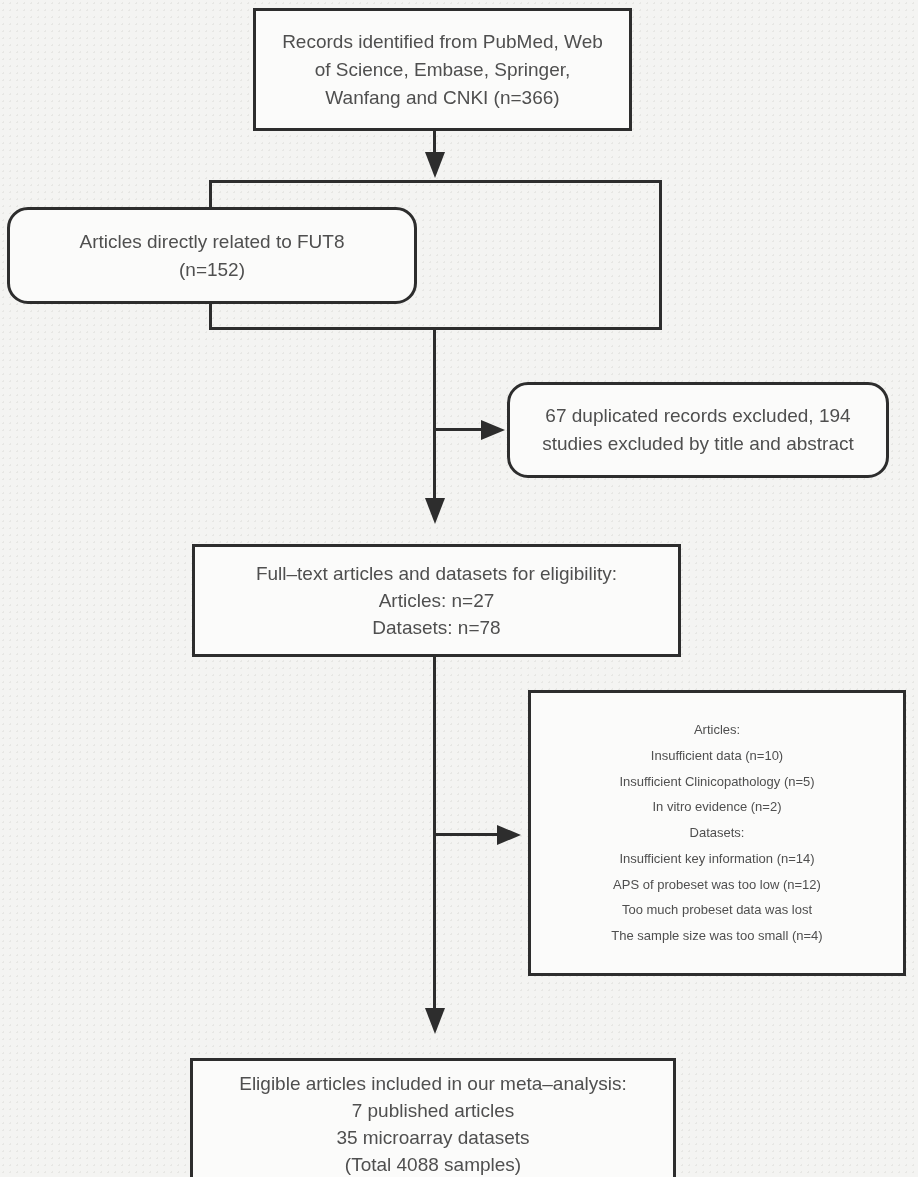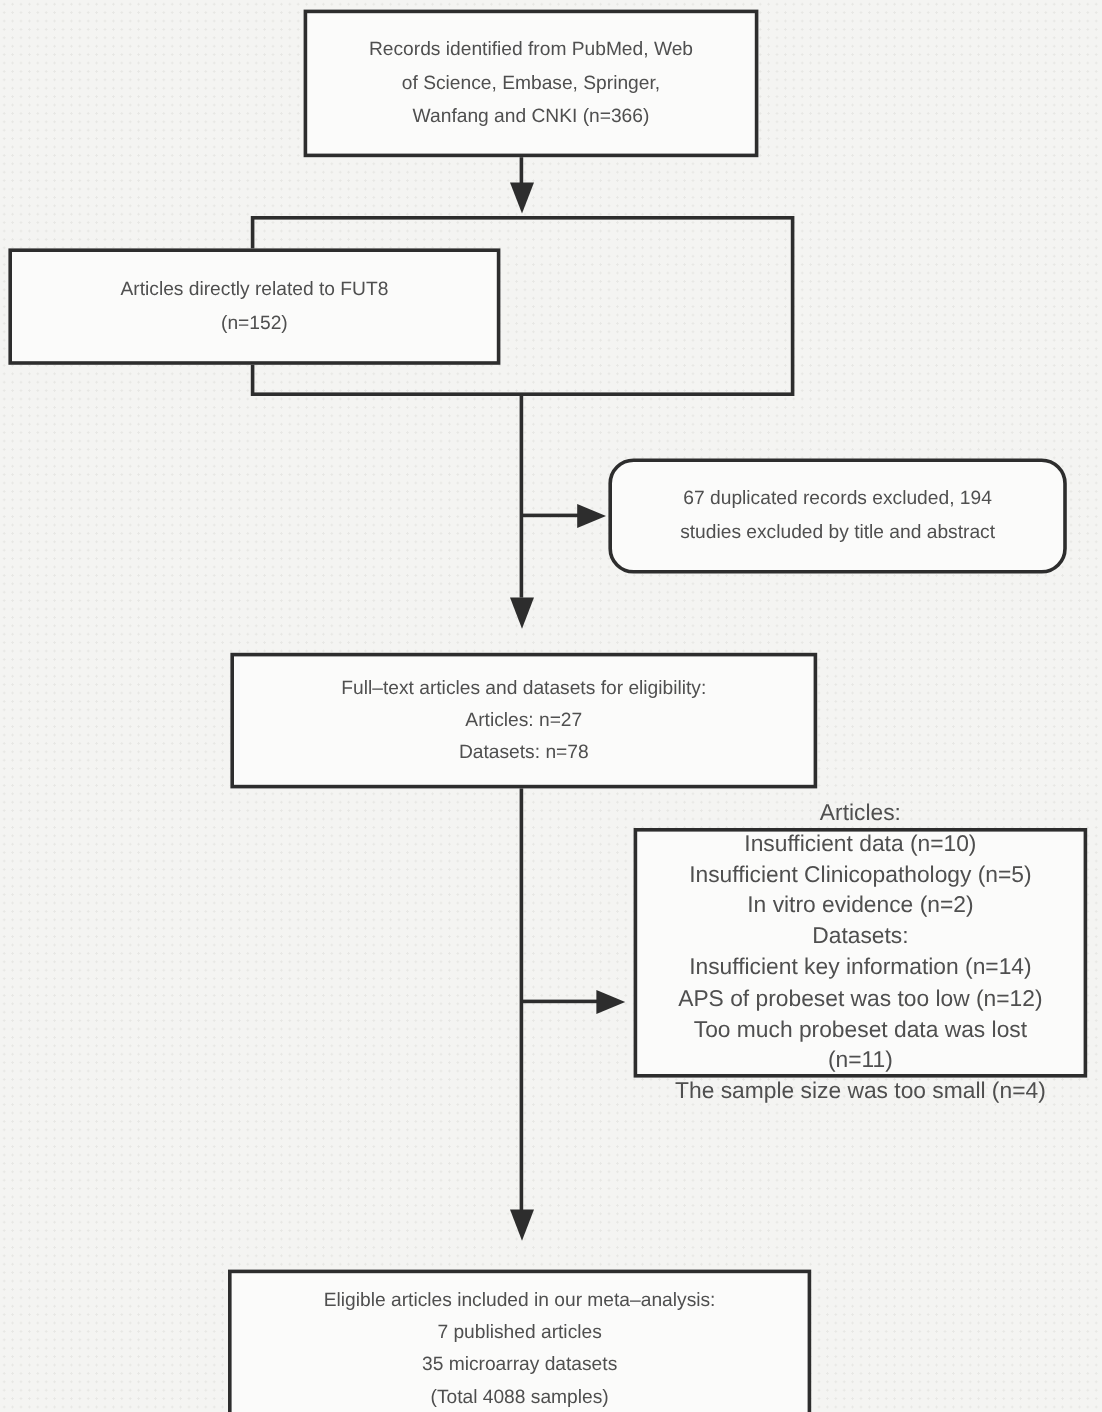--- a/index.html
+++ b/index.html
@@ -25,21 +25,21 @@
   .box {
     position: absolute;
     box-sizing: border-box;
     border: 3px solid #2d2d2d;
     background: #fbfbfa;
     display: flex;
     flex-direction: column;
     justify-content: center;
     align-items: center;
     text-align: center;
-    font-size: 16px;
+    font-size: 19px;
     line-height: 27px;
     z-index: 2;
   }
   .bracket {
     position: absolute;
     box-sizing: border-box;
     border: 3px solid #2d2d2d;
     background: transparent;
     z-index: 1;
   }
@@ -63,25 +63,25 @@
     height: 0;
     border-top: 10px solid transparent;
     border-bottom: 10px solid transparent;
     border-left: 24px solid #2d2d2d;
     z-index: 1;
   }
   .ln { width: 100%; }
 
   
   #box-records   { left: 253px; top: 8px;    width: 379px; height: 123px; line-height: 28px; }
-  #box-direct    { left: 7px;   top: 207px;  width: 410px; height: 97px;  line-height: 28px; }
+  #box-direct    { left: 7px;   top: 207px;  width: 410px; height: 97px;  line-height: 28px; border-radius: 21px; }
   #box-indirect  { left: 475px; top: 208px;  width: 378px; height: 94px;  }
   #box-dup       { left: 507px; top: 382px;  width: 382px; height: 96px;  line-height: 28px; border-radius: 21px; }
   #box-fulltext  { left: 192px; top: 544px;  width: 489px; height: 113px; }
-  #box-reasons   { left: 528px; top: 690px;  width: 378px; height: 208px; font-size: 19px; line-height: 25.8px; }
+  #box-reasons   { left: 528px; top: 690px;  width: 378px; height: 286px; font-size: 13px; line-height: 25.8px; }
   #box-eligible  { left: 190px; top: 1058px; width: 486px; height: 132px; }
 
   #bracket-split { left: 209px; top: 180px;  width: 453px; height: 150px; }
 
   
   #stem-a    { left: 433px; top: 130px; width: 3px;  height: 24px; }
   #head-a    { left: 425px; top: 152px; }
   #stem-b    { left: 433px; top: 330px; width: 3px;  height: 168px; }
   #head-b    { left: 425px; top: 498px; }
   #branch-1  { left: 434px; top: 428px; width: 48px; height: 3px; }
@@ -136,21 +136,20 @@
 
   <div class="box" id="box-reasons">
     <div class="ln">Articles:</div>
     <div class="ln">Insufficient data (n=10)</div>
     <div class="ln">Insufficient Clinicopathology (n=5)</div>
     <div class="ln">In vitro evidence (n=2)</div>
     <div class="ln">Datasets:</div>
     <div class="ln">Insufficient key information (n=14)</div>
     <div class="ln">APS of probeset was too low (n=12)</div>
     <div class="ln">Too much probeset data was lost</div>
-    <div class="ln">(n=11)</div>
     <div class="ln">The sample size was too small (n=4)</div>
   </div>
 
   <div class="box" id="box-eligible">
     <div class="ln">Eligible articles included in our meta–analysis:</div>
     <div class="ln">7 published articles</div>
     <div class="ln">35 microarray datasets</div>
     <div class="ln">(Total 4088 samples)</div>
   </div>
 

